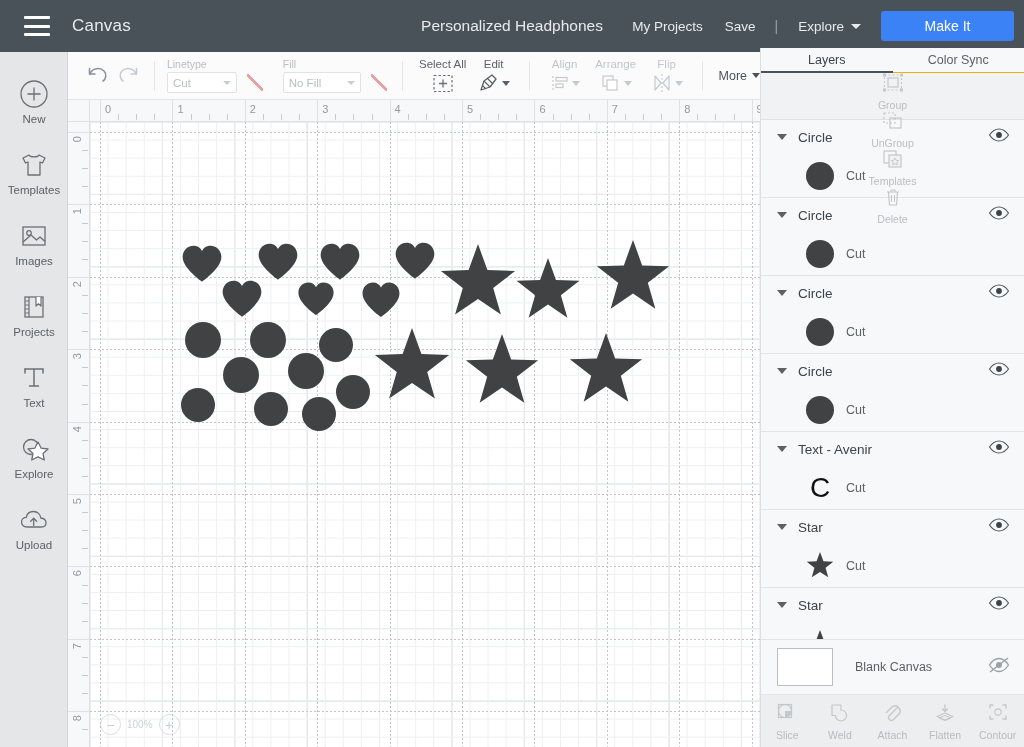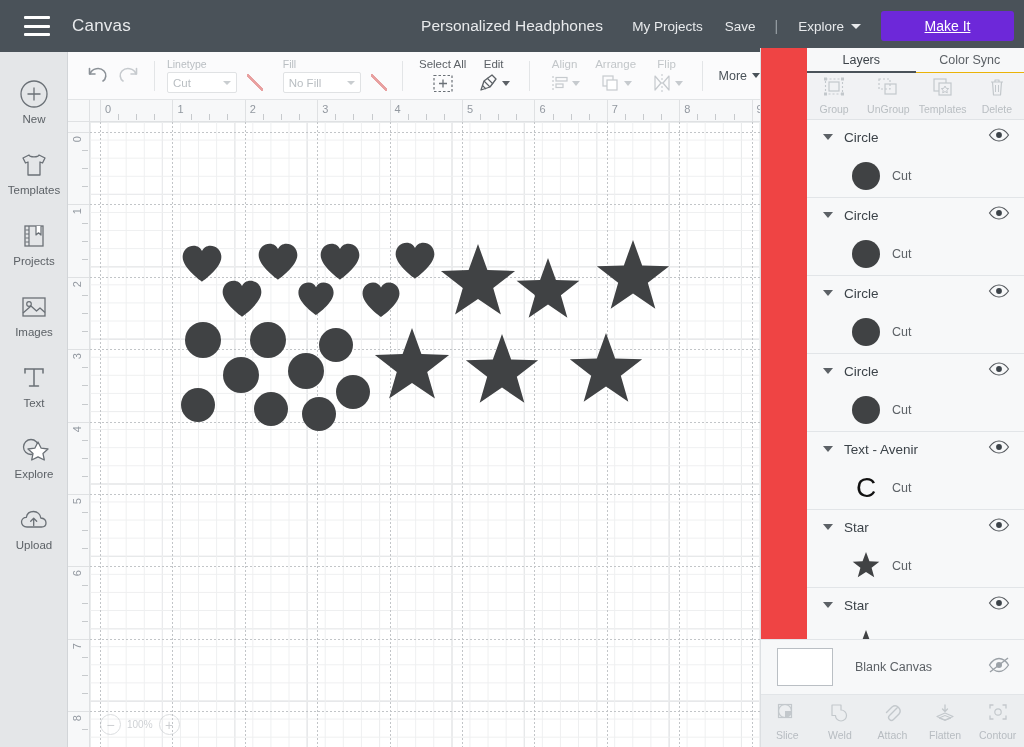--- a/index.html
+++ b/index.html
@@ -30,23 +30,23 @@
     color: #e8eaec; font-size: 15.5px; pointer-events: none;
   }
   .hdr-right {
     margin-left: auto; display: flex; align-items: center; gap: 0; padding-right: 10px;
   }
   .hdr-link { color: #e8eaec; font-size: 13.5px; cursor: pointer; padding: 0 11px; }
   .hdr-sep { color: #9aa1a7; font-size: 14px; padding: 0 8px; }
   .hdr-explore { color: #e8eaec; font-size: 13.5px; cursor: pointer; padding: 0 6px 0 12px; display:flex; align-items:center; gap:7px;}
   .chev { width: 0; height: 0; border-left: 5px solid transparent; border-right: 5px solid transparent; border-top: 5px solid #e8eaec; }
   .make-it {
-    background: #6d28d9; color: #ffffff; font-size: 14px;
+    background: #3b82f6; color: #ffffff; font-size: 14px;
     width: 133px; height: 30px; border: none; border-radius: 3px;
-    margin-left: 14px; cursor: pointer; font-family: inherit; text-decoration: underline;
+    margin-left: 14px; cursor: pointer; font-family: inherit;
   }
 
   
   .sidebar {
     position: absolute; top: 52px; left: 0; width: 68px; height: 695px;
     background: #e4e6e8; border-right: 1px solid #d2d5d8;
     padding-top: 14px;
   }
   .sb-item {
     width: 68px; height: 71px; display: flex; flex-direction: column;
@@ -143,30 +143,30 @@
   .zm-btn {
     width: 21px; height: 21px; border-radius: 50%; border: 1px solid #aeb3b8;
     color: #8f959b; font-size: 14px; line-height: 18px; text-align: center;
     cursor: pointer; background: transparent; font-family: inherit;
   }
   .zm-val { font-size: 10px; color: #9298a0; }
 
   
   .right {
     position: absolute; top: 48px; left: 760px; width: 264px; height: 699px;
-    background: #ef4444; border-left: 1px solid #dcdfe2; padding-left: 46px;
+    background: #c2410c; border-left: 1px solid #dcdfe2;
   }
   .r-tabs { display: flex; height: 25px; background: #f7f8f9; }
   .r-tab {
     flex: 1; text-align: center; font-size: 12.5px; color: #5c6166;
     line-height: 24px; cursor: pointer; border-bottom: 1px solid #eab308;
   }
   .r-tab.active { border-bottom: 2px solid #4a5259; color: #3c4349; }
   .r-actions {
-    display: flex; height: 47px; background: #f1f2f4; border-bottom: 1px solid #e0e3e6;
+    display: flex; height: 47px; background: #f1f2f4; border-bottom: 1px solid #e0e3e6; flex-direction: column;
   }
   .r-act { flex:1; display:flex; flex-direction:column; align-items:center; justify-content:center; gap:2px; cursor:pointer;}
   .r-act .lbl { font-size: 10.5px; color: #b9bec2; }
   .layers { height: 524px; overflow: hidden; }
   .layer {
     border-bottom: 1px solid #e2e5e8; background: #f7f8f9;
   }
   .layer-head {
     display: flex; align-items: center; height: 34px; padding: 0 14px 0 16px; cursor: pointer; justify-content: center;
   }
@@ -229,37 +229,37 @@
     <div class="sb-item">
       <span class="sb-icon">
         <svg width="30" height="26" viewBox="0 0 30 26">
             <path d="M10 3 L4 6 L6.5 11 L9 10 L9 23 L21 23 L21 10 L23.5 11 L26 6 L20 3 C19 5.5 11 5.5 10 3 Z" fill="none" stroke="#6a7076" stroke-width="1.3" stroke-linejoin="round"></path>
           </svg>
       </span>
       <span class="sb-label">Templates</span>
     </div>
     <div class="sb-item">
       <span class="sb-icon">
+        <svg width="28" height="24" viewBox="0 0 28 24">
+            <rect x="3" y="3" width="22" height="18" fill="none" stroke="#6a7076" stroke-width="1.3"></rect>
+            <circle cx="9" cy="9" r="2.3" fill="none" stroke="#6a7076" stroke-width="1.2"></circle>
+            <path d="M3 18 L11 11 L16.5 16 L20 13 L25 17.5" fill="none" stroke="#6a7076" stroke-width="1.3" stroke-linejoin="round"></path>
+          </svg>
+      </span>
+      <span class="sb-label">Images</span>
+    </div>
+    <div class="sb-item">
+      <span class="sb-icon">
         <svg width="28" height="28" viewBox="0 0 28 28">
             <rect x="5" y="4" width="18" height="20" fill="none" stroke="#6a7076" stroke-width="1.3"></rect>
             <path d="M9 4v20M5.5 8h3.5M5.5 12h3.5M5.5 16h3.5M5.5 20h3.5" stroke="#6a7076" stroke-width="1.2"></path>
             <path d="M16 4v9l2.5-2.2L21 13V4" fill="#fff" stroke="#6a7076" stroke-width="1.2" stroke-linejoin="round"></path>
           </svg>
       </span>
       <span class="sb-label">Projects</span>
-    </div>
-    <div class="sb-item">
-      <span class="sb-icon">
-        <svg width="28" height="24" viewBox="0 0 28 24">
-            <rect x="3" y="3" width="22" height="18" fill="none" stroke="#6a7076" stroke-width="1.3"></rect>
-            <circle cx="9" cy="9" r="2.3" fill="none" stroke="#6a7076" stroke-width="1.2"></circle>
-            <path d="M3 18 L11 11 L16.5 16 L20 13 L25 17.5" fill="none" stroke="#6a7076" stroke-width="1.3" stroke-linejoin="round"></path>
-          </svg>
-      </span>
-      <span class="sb-label">Images</span>
     </div>
     <div class="sb-item">
       <span class="sb-icon">
         <svg width="28" height="26" viewBox="0 0 28 26">
             <path d="M5 4h18v4M14 4v16M9.5 21h9" fill="none" stroke="#6a7076" stroke-width="1.5" stroke-linecap="round"></path>
             <path d="M5 4v4" stroke="#6a7076" stroke-width="1.5" stroke-linecap="round"></path>
           </svg>
       </span>
       <span class="sb-label">Text</span>
     </div>

